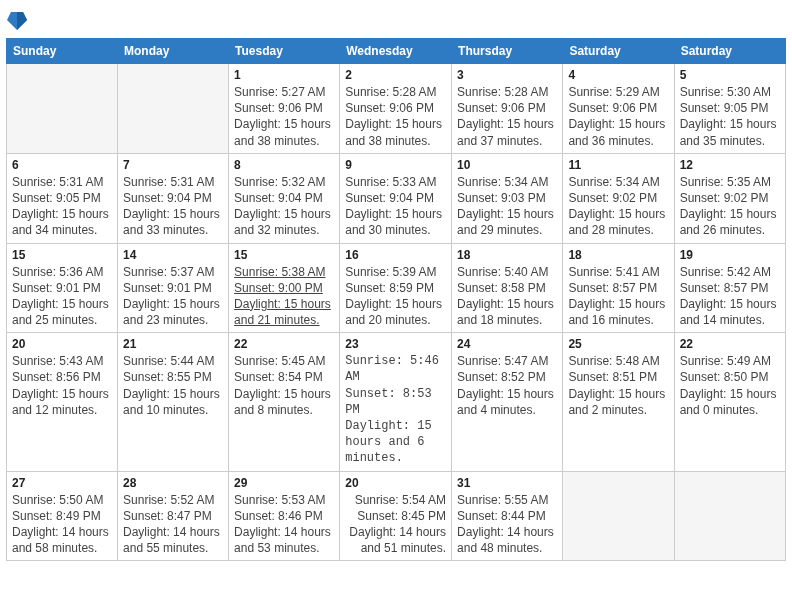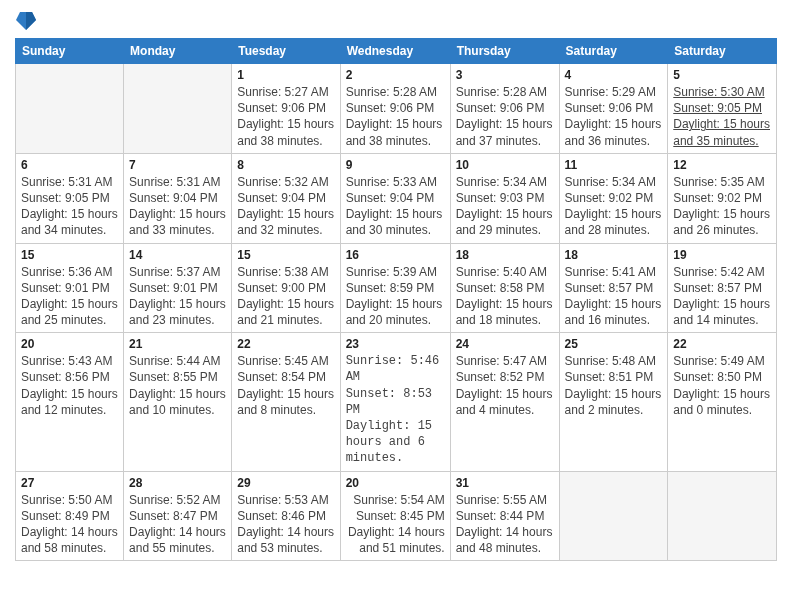--- a/index.html
+++ b/index.html
@@ -6,21 +6,21 @@
     body {
       font-family: Arial, sans-serif;
       background: #fff;
       width: 792px;
       height: 612px;
       overflow: hidden;
     }
     .page {
       width: 792px;
       min-height: 612px;
-      padding: 10px 15px;
+      padding: 10px 6px;
     }
     .header {
       display: flex;
       justify-content: space-between;
       align-items: flex-start;
       margin-bottom: 8px;
     }
     .logo {
       display: flex;
       align-items: center;
@@ -148,21 +148,21 @@
 Daylight: 15 hours and 37 minutes.</div>
           </td>
           <td>
             <span class="day-number">4</span>
             <div class="day-info" style="white-space: pre-line;">Sunrise: 5:29 AM
 Sunset: 9:06 PM
 Daylight: 15 hours and 36 minutes.</div>
           </td>
           <td>
             <span class="day-number">5</span>
-            <div class="day-info" style="white-space: pre-line; text-decoration: underline;">Sunrise: 5:30 AM
+            <div class="day-info" style="white-space: pre-line;">Sunrise: 5:30 AM
 Sunset: 9:05 PM
 Daylight: 15 hours and 35 minutes.</div>
           </td>
         </tr>
         <tr>
           <td>
             <span class="day-number">6</span>
             <div class="day-info" style="white-space: pre-line;">Sunrise: 5:31 AM
 Sunset: 9:05 PM
 Daylight: 15 hours and 34 minutes.</div>
@@ -212,21 +212,21 @@
 Daylight: 15 hours and 25 minutes.</div>
           </td>
           <td>
             <span class="day-number">14</span>
             <div class="day-info" style="white-space: pre-line;">Sunrise: 5:37 AM
 Sunset: 9:01 PM
 Daylight: 15 hours and 23 minutes.</div>
           </td>
           <td>
             <span class="day-number">15</span>
-            <div class="day-info" style="white-space: pre-line;">Sunrise: 5:38 AM
+            <div class="day-info" style="white-space: pre-line; text-decoration: underline;">Sunrise: 5:38 AM
 Sunset: 9:00 PM
 Daylight: 15 hours and 21 minutes.</div>
           </td>
           <td>
             <span class="day-number">16</span>
             <div class="day-info" style="white-space: pre-line;">Sunrise: 5:39 AM
 Sunset: 8:59 PM
 Daylight: 15 hours and 20 minutes.</div>
           </td>
           <td>

